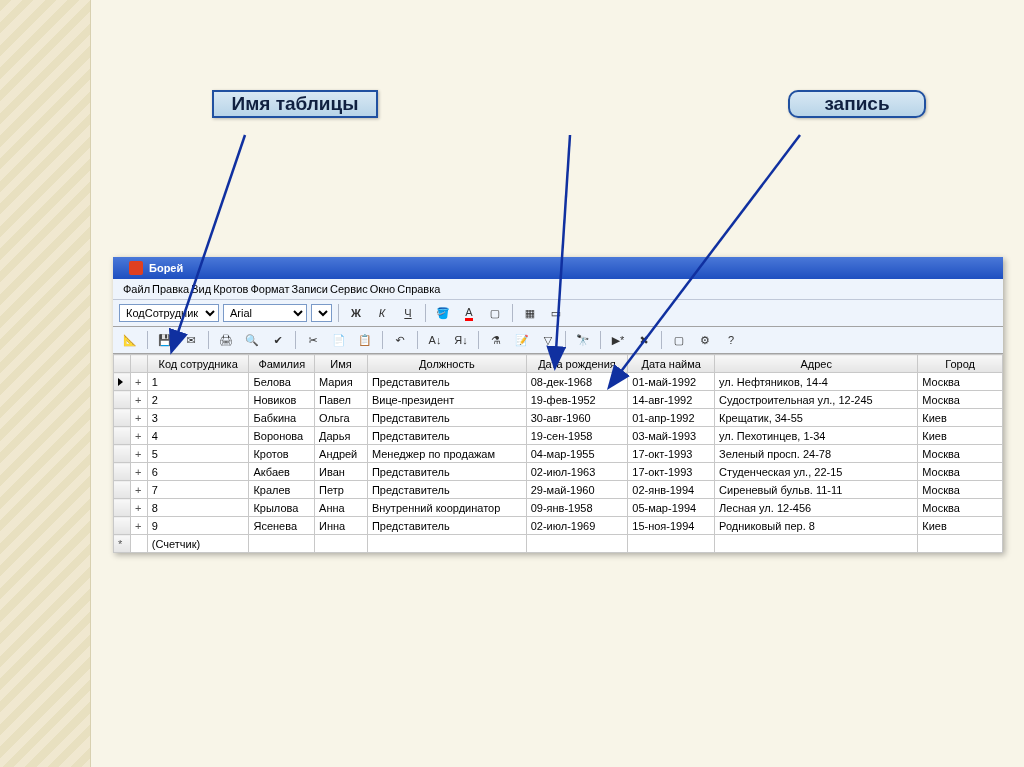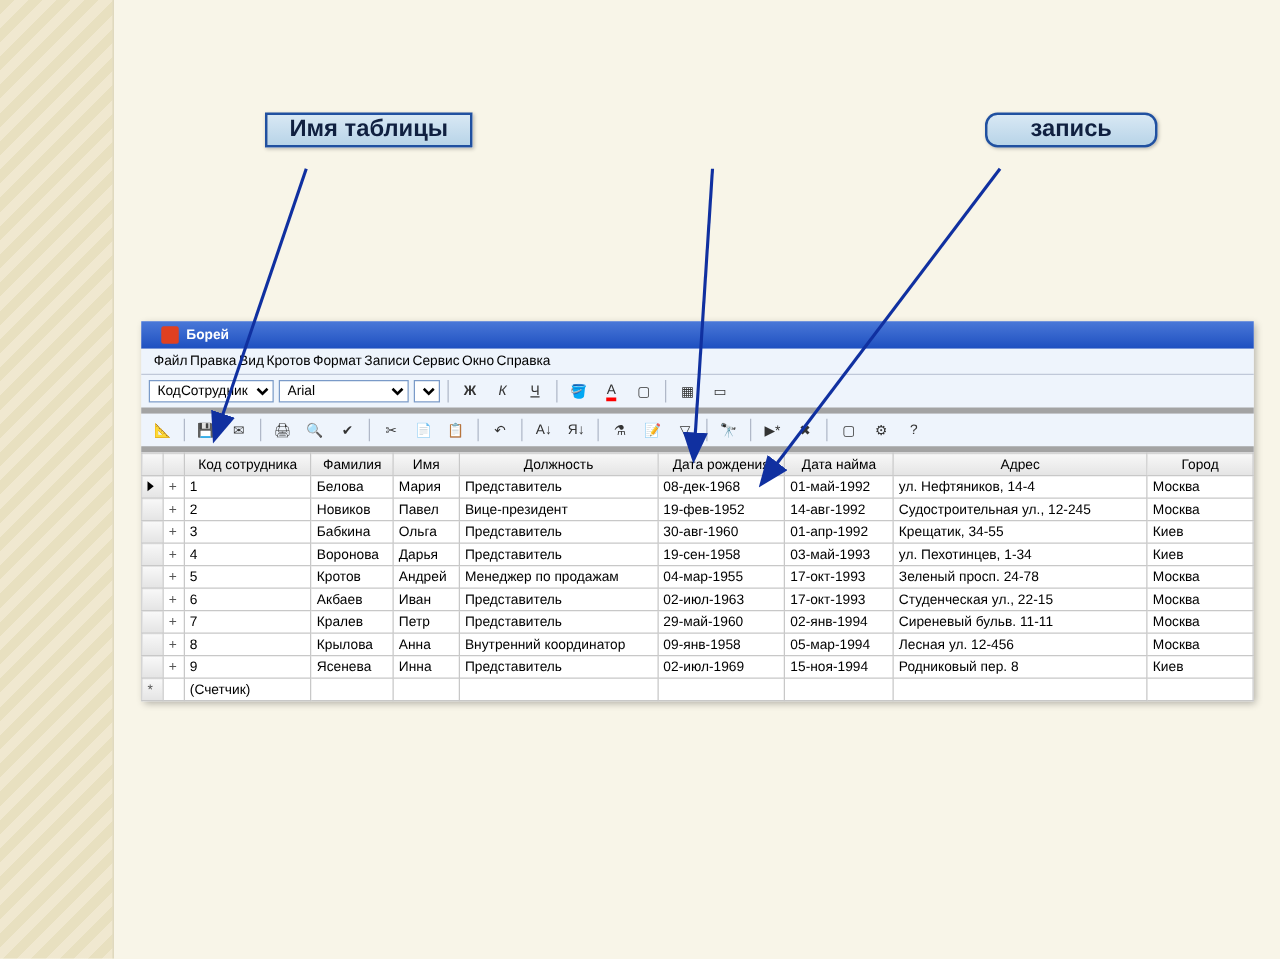--- a/index.html
+++ b/index.html
@@ -65,21 +65,21 @@
     background: #eef4fc;
     display: flex; align-items: center;
     gap: 2px;
     padding: 0 10px;
     border-bottom: 1px solid #c0c8d8;
   }
   .menubar span { color: #000; cursor: default; }
   .toolbar {
     height: 26px;
     background: #eef4fc;
-    border-bottom: 5px solid #a3a3a3;
+    border-bottom: 1px solid #a3a3a3;
     display: flex; align-items: center;
     padding: 0 6px;
     gap: 4px;
   }
   .toolbar .sep { width:1px; height:18px; background:#b0b8c8; margin:0 2px; }
   .tl-btn {
     width: 20px; height: 20px;
     display:flex; align-items:center; justify-content:center;
     border:1px solid transparent;
     font-size:11px; color:#333;
@@ -167,21 +167,21 @@
     <span>Записи</span>
     <span>Сервис</span>
     <span>Окно</span>
     <span>Справка</span>
   </div>
 
   <div class="toolbar">
     <select class="tl-select" style="width:100px">
       <option>КодСотрудник</option>
     </select>
-    <select class="tl-select" style="width:104px">
+    <select class="tl-select" style="width:84px">
       <option>Arial</option>
     </select>
     <select class="tl-select" style="width:21px">
       <option>10</option>
     </select>
     <div class="sep"></div>
     <div class="tl-btn">
         <b>Ж</b>
       </div>
     <div class="tl-btn">

